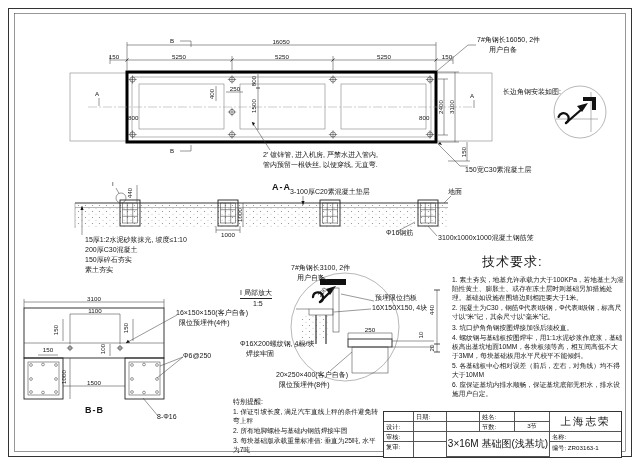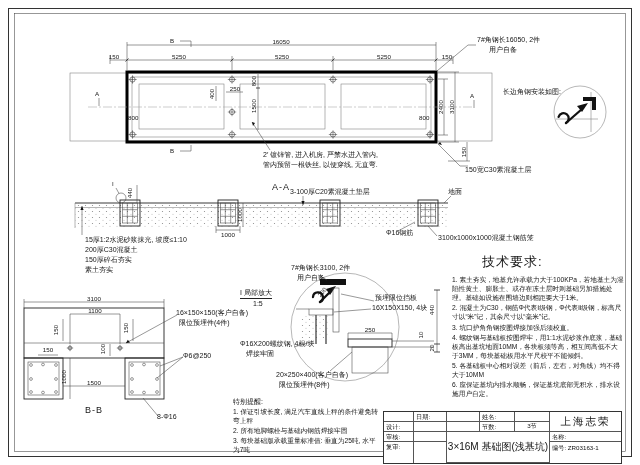--- a/index.html
+++ b/index.html
@@ -13,25 +13,25 @@
   .thick{stroke:#000;stroke-width:3;fill:none}
   .cl{stroke:#999;stroke-width:0.5;stroke-dasharray:9 2 2 2;fill:none}
   .tick{stroke:#222;stroke-width:0.8}
   .blk{fill:#111;stroke:none}
   .arr{stroke:#111;stroke-width:2.3;fill:none;stroke-linecap:round}
   .lbl{position:absolute;font-size:7px;line-height:1.15;white-space:nowrap;color:#161616;}
   .dim{font-size:6.2px;}
   .h{transform:translateX(-50%);}
   .v{transform:translate(-50%,-50%) rotate(-90deg);}
   .r50{transform:translate(-50%,-50%) rotate(-50deg);}
-  .big{font-size:9px;font-weight:normal;letter-spacing:1px;}
+  .big{font-size:9px;font-weight:bold;letter-spacing:1px;}
   .ul{border-bottom:0.7px solid #222;padding-bottom:1px;}
   .para{position:absolute;font-size:6.7px;line-height:1.36;color:#161616;white-space:normal;}
   .para div{margin:0 0 1px 0;}
-  #tb{position:absolute;left:383px;top:411px;width:239px;height:53px;display:grid;
+  #tb{position:absolute;left:383px;top:411px;width:239px;height:47px;display:grid;
       grid-template-columns:30px 33px 33px 35px 35px 1fr;grid-template-rows:10px 10px 10px 1fr;
       border:1px solid #333;background:#fff;font-size:6.2px;box-sizing:border-box;}
   .tc{border-right:0.5px solid #555;border-bottom:0.5px solid #555;padding:1px 0 0 2px;
       overflow:hidden;white-space:nowrap;}
   .nbr{border-right:none}.nbb{border-bottom:none}
   .cc{display:flex;align-items:center;justify-content:center;padding:0;}
 </style>
 </head>
 <body>
 

